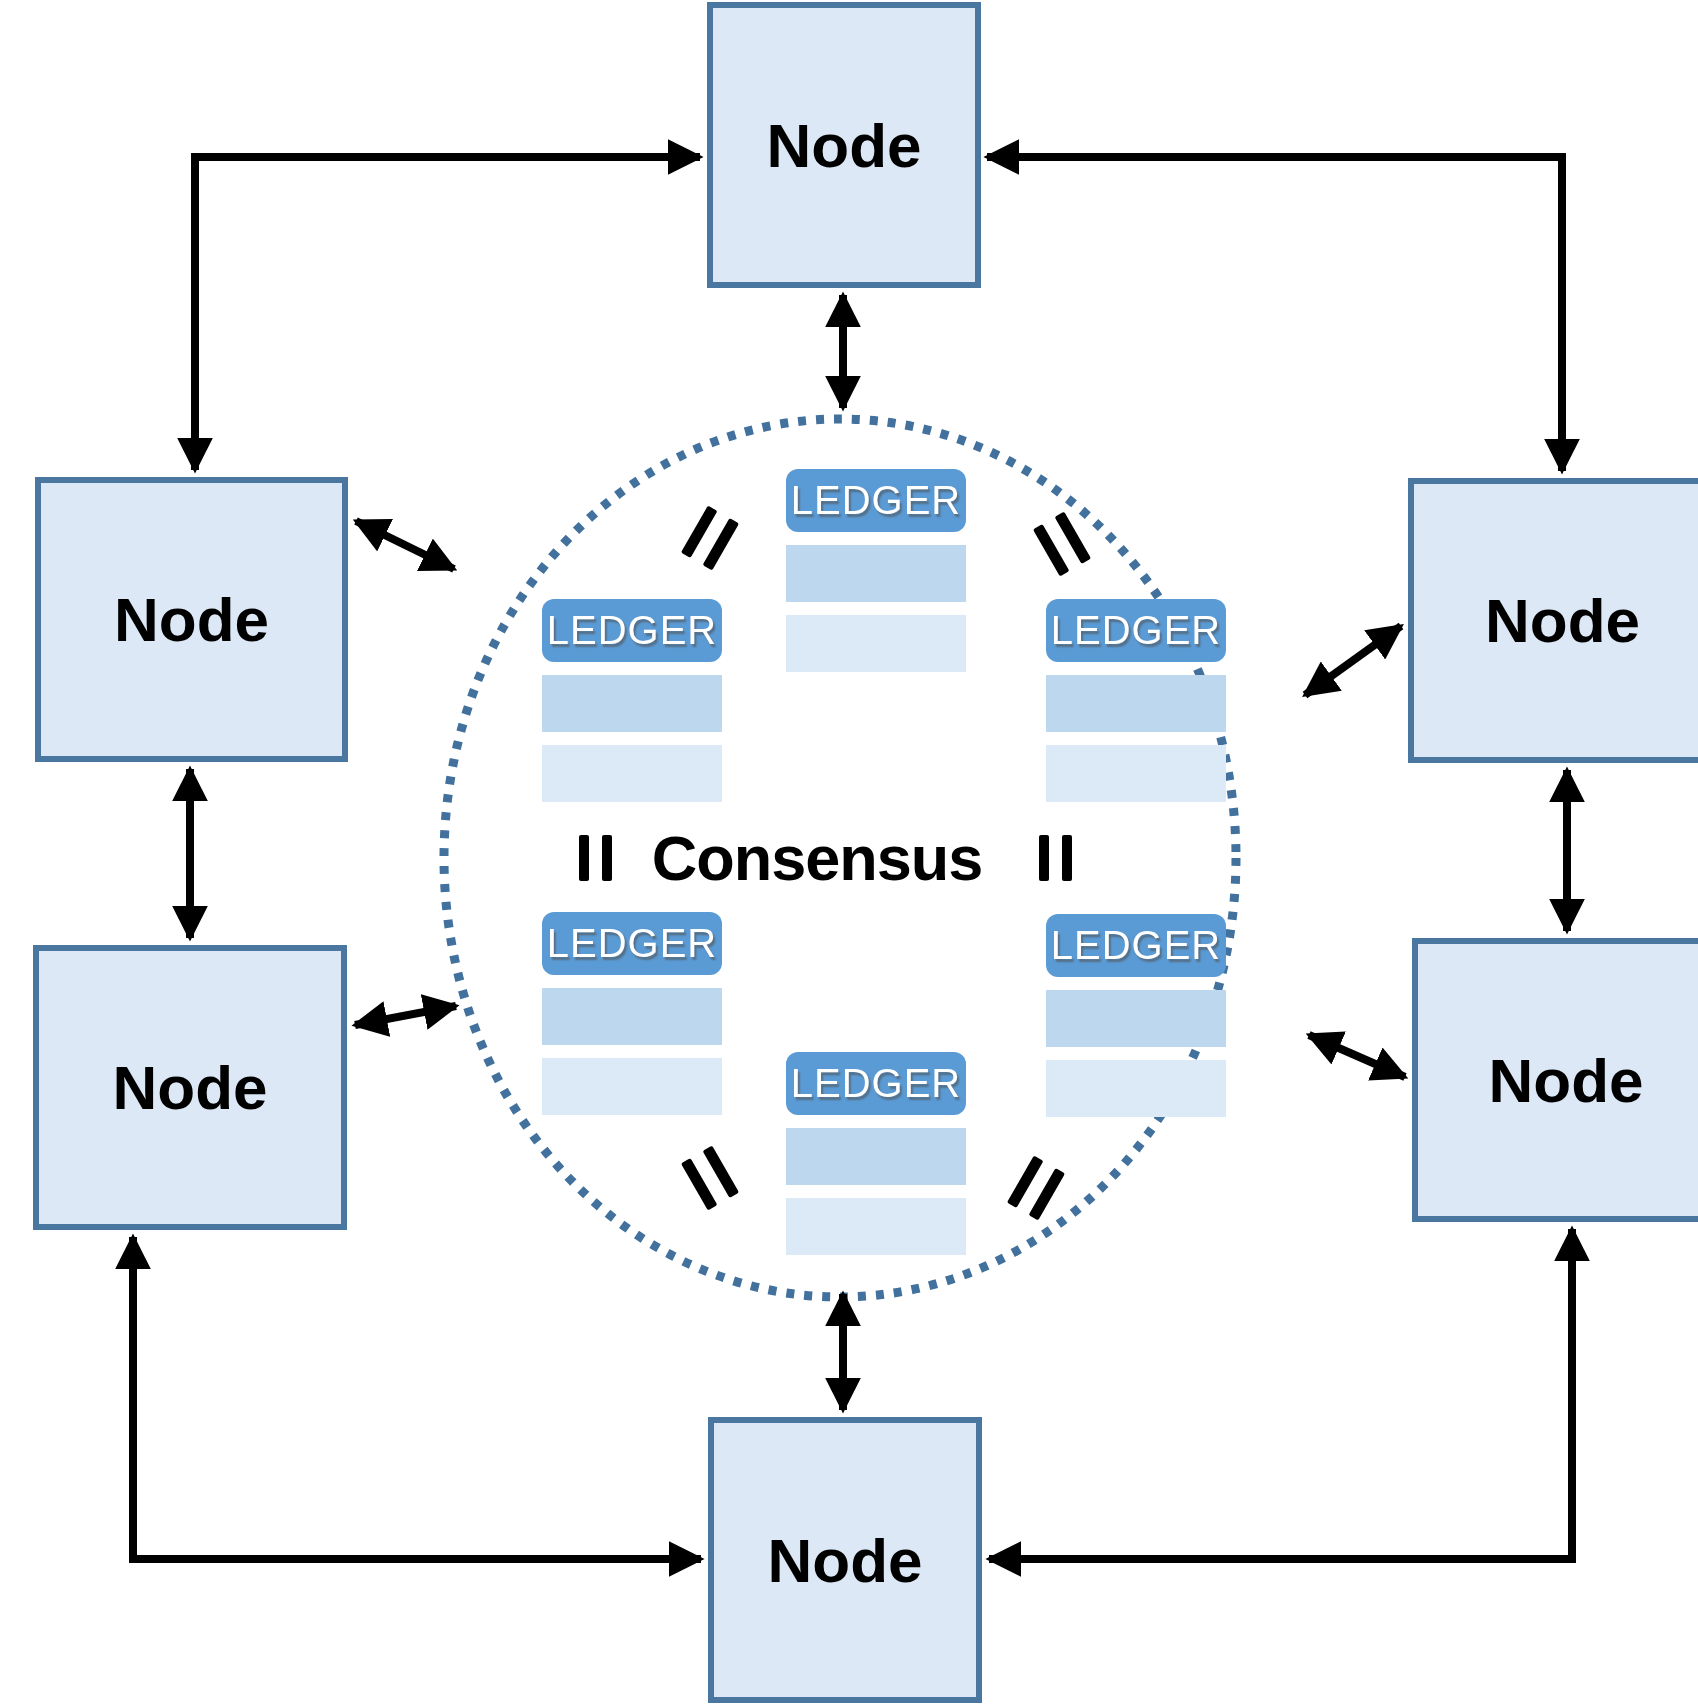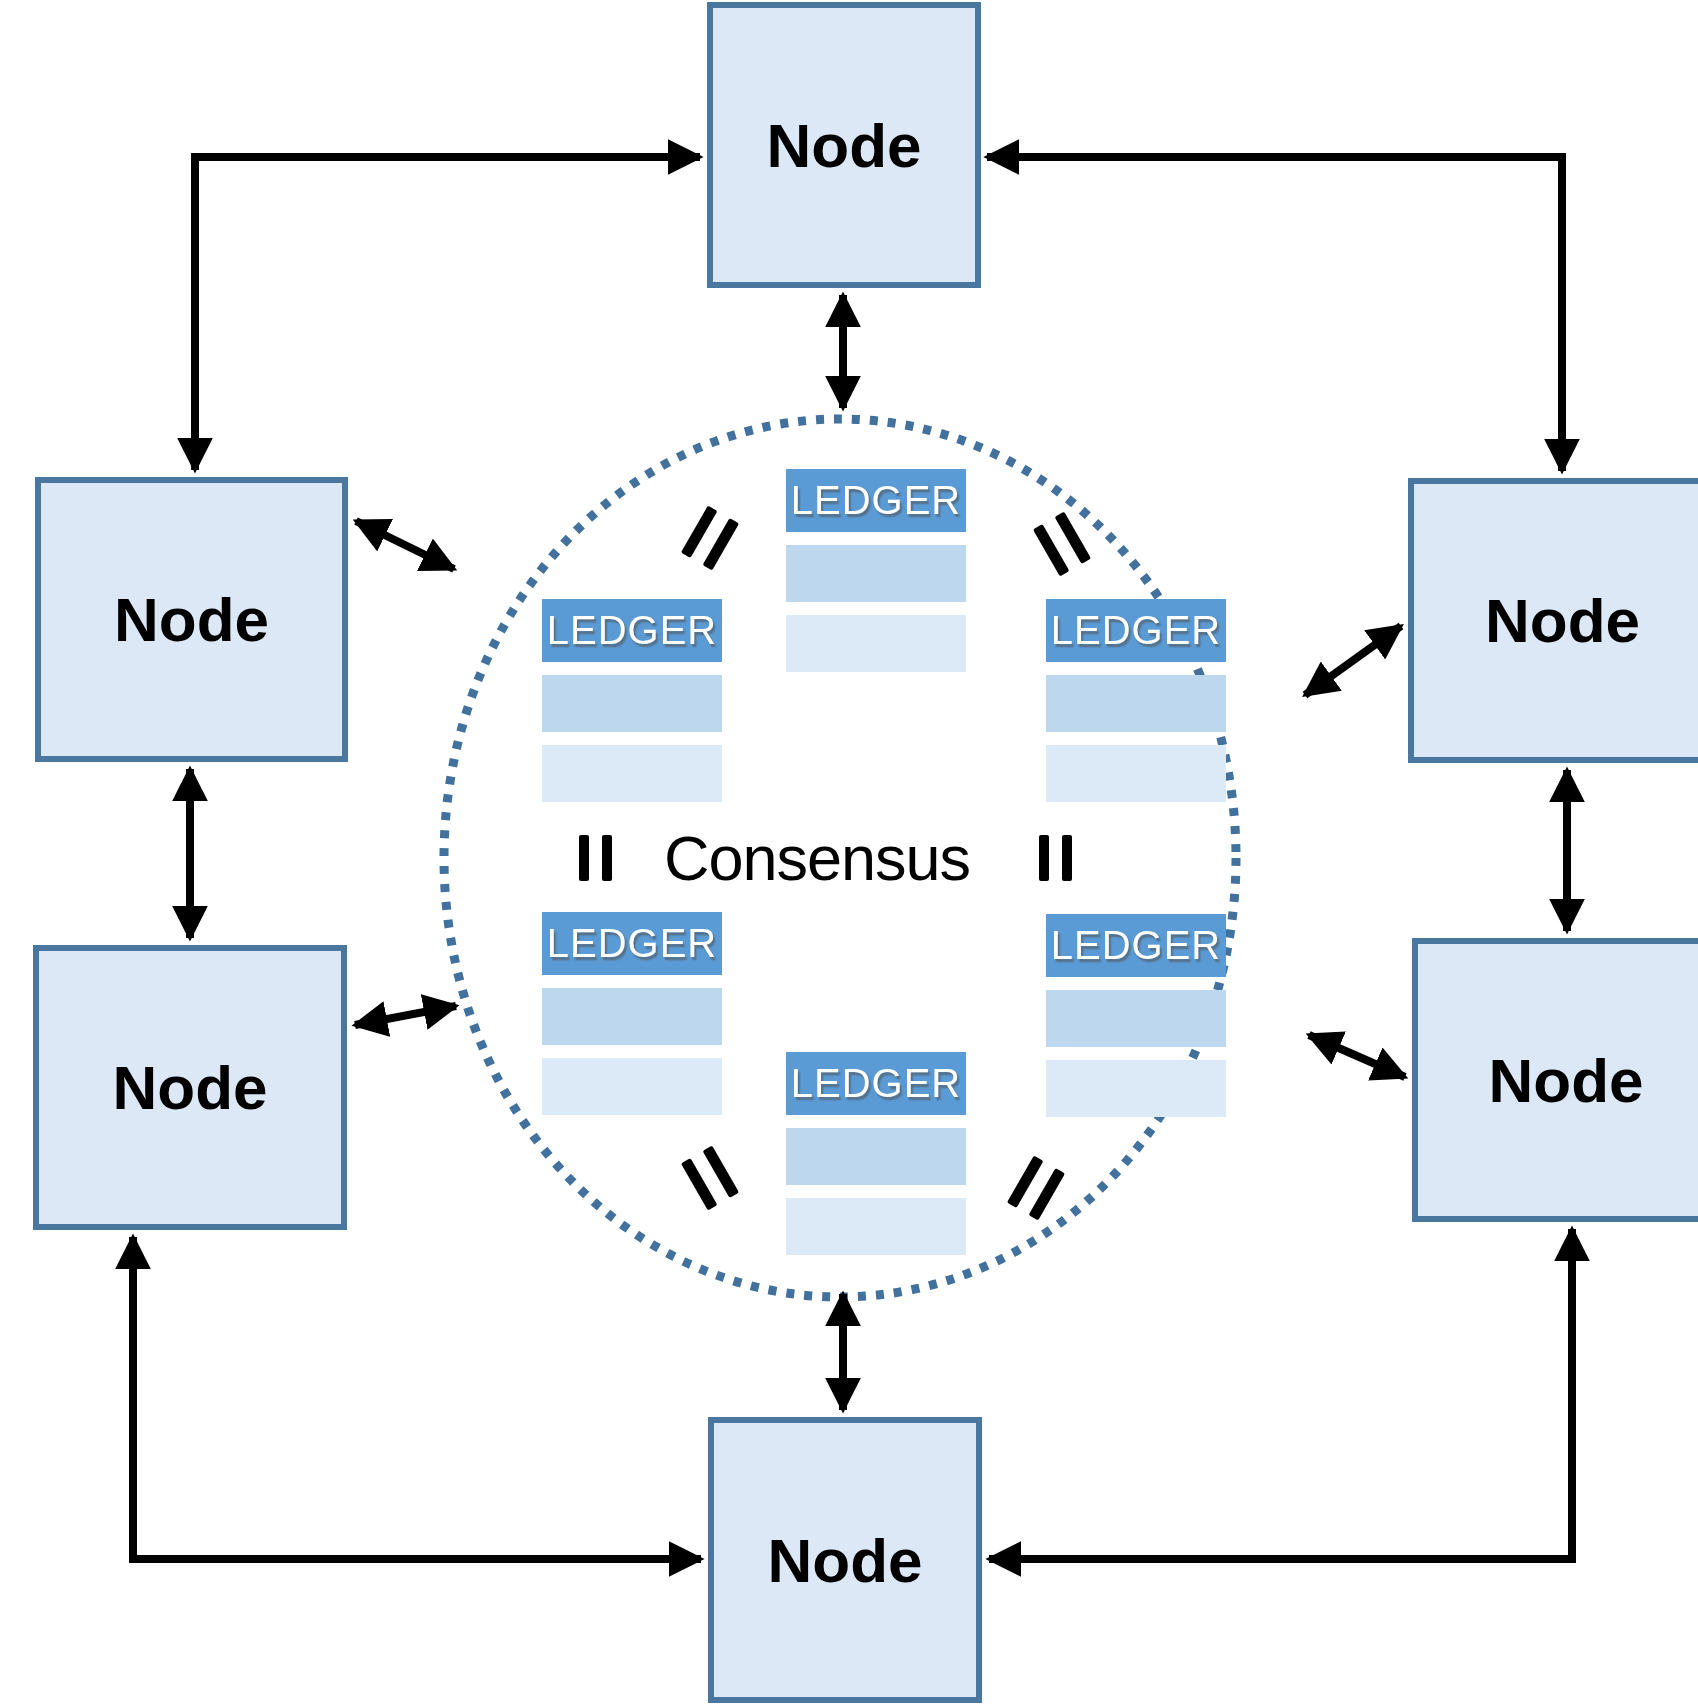--- a/index.html
+++ b/index.html
@@ -28,20 +28,21 @@
   #node-left-lower{left:3px;top:945px;width:314px;height:285px;}
   #node-right-lower{left:1382px;top:938px;width:308px;height:284px;}
   #node-bottom{left:678px;top:1417px;width:274px;height:286px;}
   
   .ledger{position:absolute;z-index:3;width:180px;}
   .ledger .hdr{
     height:63px;background:var(--ledger-header);
     display:flex;align-items:center;justify-content:center;
     color:#fff;font-size:40px;letter-spacing:1px;
     text-shadow:2px 3px 2px rgba(80,80,80,.6);
+    border-radius:12px;
   }
   .ledger .row1{height:57px;margin-top:13px;background:var(--ledger-row-mid);}
   .ledger .row2{height:57px;margin-top:13px;background:var(--ledger-row-light);}
   #ledger-top{left:756px;top:469px;}
   #ledger-upper-left{left:512px;top:599px;}
   #ledger-upper-right{left:1016px;top:599px;}
   #ledger-lower-left{left:512px;top:912px;}
   #ledger-lower-right{left:1016px;top:914px;}
   #ledger-bottom{left:756px;top:1052px;}
   
@@ -53,21 +54,21 @@
   .eq.small .bar+.bar{margin-left:13px;}
   #eq-top-left{left:662px;top:511px;transform:rotate(30deg);}
   #eq-top-right{left:1014px;top:517px;transform:rotate(-30deg);}
   #eq-mid-left{left:549px;top:835px;}
   #eq-mid-right{left:1009px;top:835px;}
   #eq-bottom-left{left:662px;top:1151px;transform:rotate(-30deg);}
   #eq-bottom-right{left:988px;top:1161px;transform:rotate(30deg);}
   
   #consensus-title{
     position:absolute;z-index:3;left:617px;top:822px;width:340px;
-    text-align:center;font-size:63px;font-weight:normal;letter-spacing:-1px;
+    text-align:center;font-size:63px;font-weight:bold;letter-spacing:-1px;
     color:var(--consensus-text);
   }
 </style>
 </head>
 <body>
 
 <div id="canvas">
 
   <svg id="connectors" width="1698" height="1706" viewBox="0 0 1698 1706">
     <defs>

